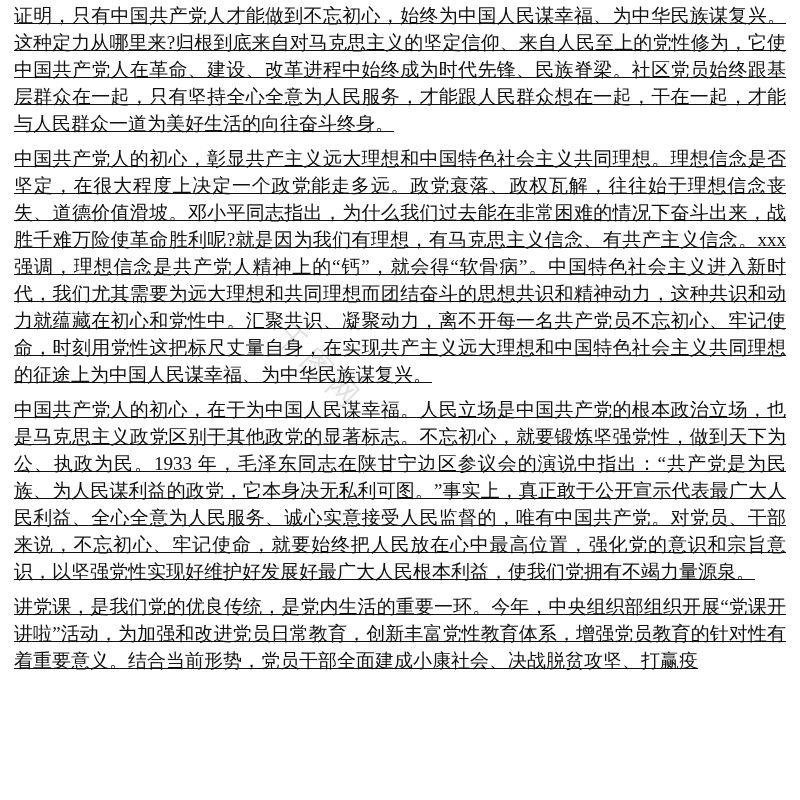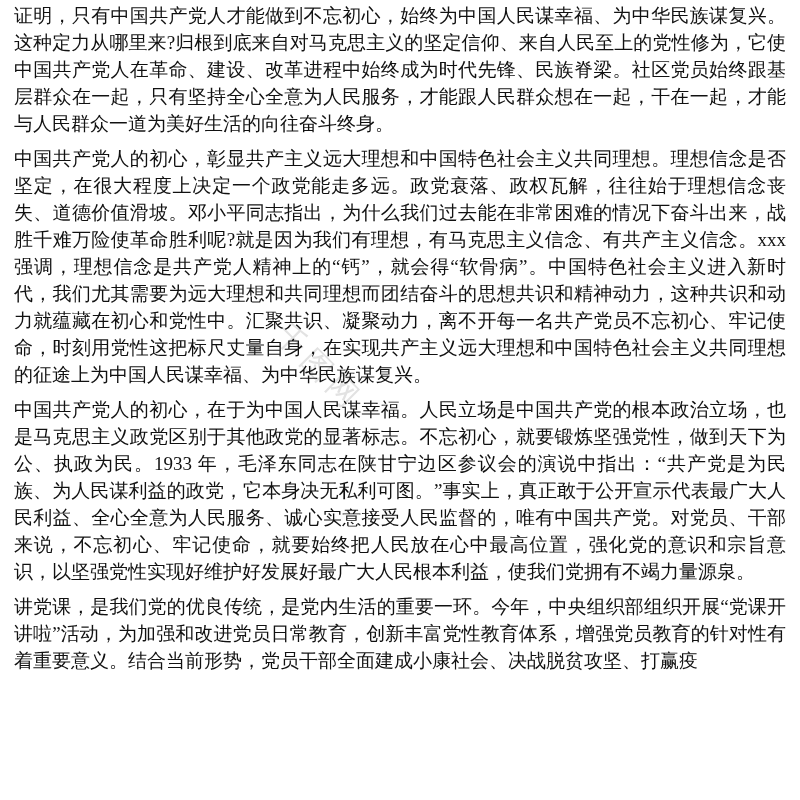--- a/index.html
+++ b/index.html
@@ -19,20 +19,21 @@
     height: 800px;
     padding: 2px 14px 0 14px;
     font-family: "Liberation Serif", "DejaVu Serif", serif;
     font-size: 19px;
     line-height: 27px;
     color: #111111;
     text-align: justify;
     overflow: hidden;
     position: relative;
     z-index: 1;
+    text-decoration: underline;
   }
   .doc-page p {
     margin: 0 0 8px 0;
     word-break: break-all;
   }
   .watermark {
     position: absolute;
     left: 295px;
     top: 315px;
     z-index: 0;

